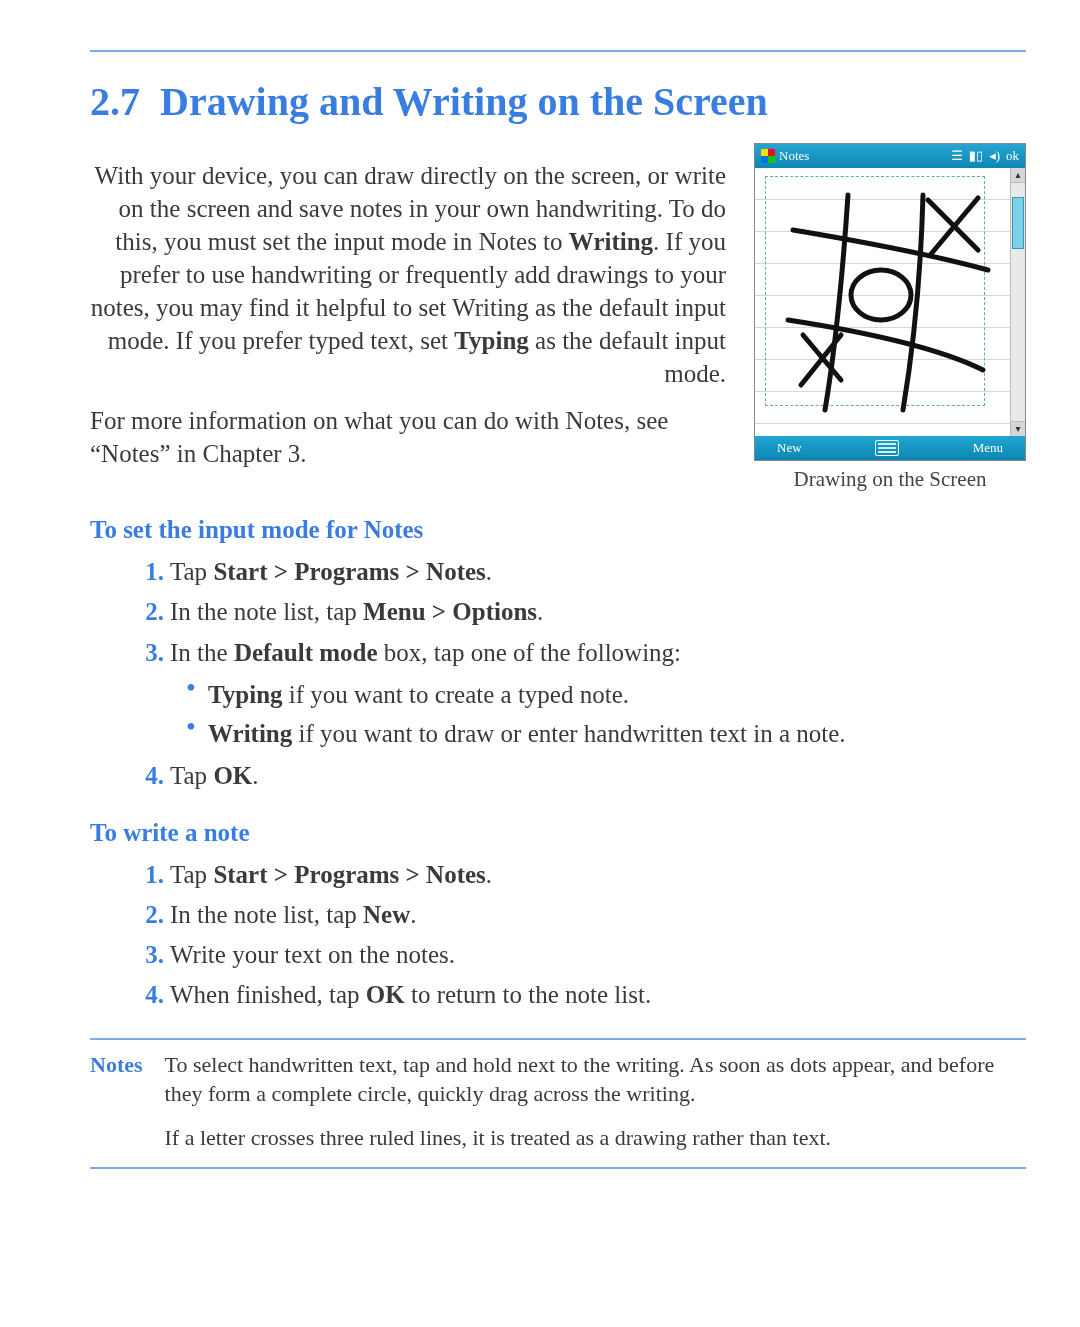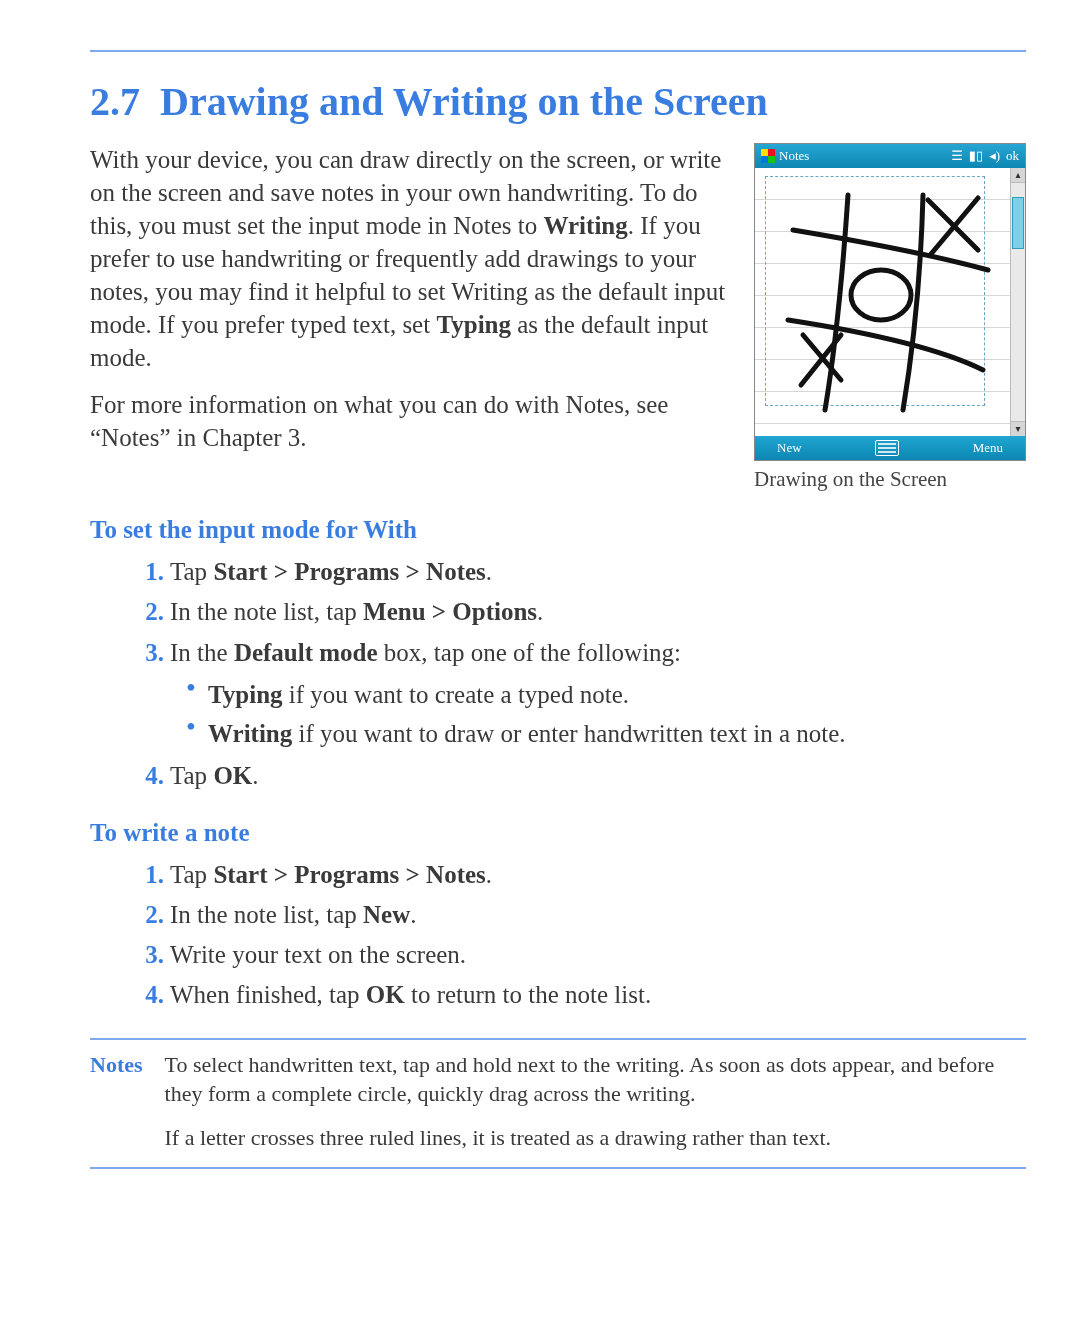--- a/index.html
+++ b/index.html
@@ -35,21 +35,21 @@
   .intro-row {
     display: flex;
     gap: 28px;
   }
   .intro-text {
     flex: 1 1 auto;
     font-size: 25px;
     line-height: 1.32;
   }
   .intro-text p { margin: 0 0 14px 0; }
-  .intro-text p:first-child { margin-top: 0; }
+  .intro-text p:first-child { margin-top: 16px; text-align: right; }
   .figure {
     width: 272px;
     flex: 0 0 auto;
     font-size: 21px;
     color: #444;
   }
   .device {
     width: 272px;
     height: 318px;
     border: 1px solid #888;
@@ -140,20 +140,21 @@
     position: absolute; inset: 2px;
     background:
       linear-gradient(#fff, #fff) 0 0/100% 2px no-repeat,
       linear-gradient(#fff, #fff) 0 4px/100% 2px no-repeat,
       linear-gradient(#fff, #fff) 0 8px/100% 2px no-repeat;
     opacity: 0.8;
   }
   .caption {
     margin-top: 6px;
     font-size: 21px;
+    text-align: center;
   }
   .subhead {
     font-size: 25px;
     font-weight: bold;
     color: var(--blue);
     margin: 24px 0 10px 0;
   }
   ol.steps {
     margin: 0 0 0 0;
     padding: 0 0 0 80px;
@@ -284,21 +285,21 @@
         <div class="device-bottom">
           <span>New</span>
           <span class="kbd-icon"></span>
           <span>Menu</span>
         </div>
       </div>
       <div class="caption">Drawing on the Screen</div>
     </div>
   </div>
 
-  <div class="subhead">To set the input mode for With</div>
+  <div class="subhead">To set the input mode for Notes</div>
   <ol class="steps">
     <li>
       <span>Tap </span><b>Start &gt; Programs &gt; Notes</b><span>.</span>
     </li>
     <li>
       <span>In the note list, tap </span><b>Menu &gt; Options</b><span>.</span>
     </li>
     <li>
       <span>In the </span><b>Default mode</b><span> box, tap one of the following:</span>
       <ul class="bullets">
@@ -317,21 +318,21 @@
 
   <div class="subhead">To write a note</div>
   <ol class="steps">
     <li>
       <span>Tap </span><b>Start &gt; Programs &gt; Notes</b><span>.</span>
     </li>
     <li>
       <span>In the note list, tap </span><b>New</b><span>.</span>
     </li>
     <li>
-      <span>Write your text on the screen.</span>
+      <span>Write your text on the notes.</span>
     </li>
     <li>
       <span>When finished, tap </span><b>OK</b><span> to return to the note list.</span>
     </li>
   </ol>
 
   <div class="notes-block">
     <div class="notes-label">Notes</div>
     <div class="notes-body">
       <p>To select handwritten text, tap and hold next to the writing. As soon as dots appear, and before they form a complete circle, quickly drag across the writing.</p>

